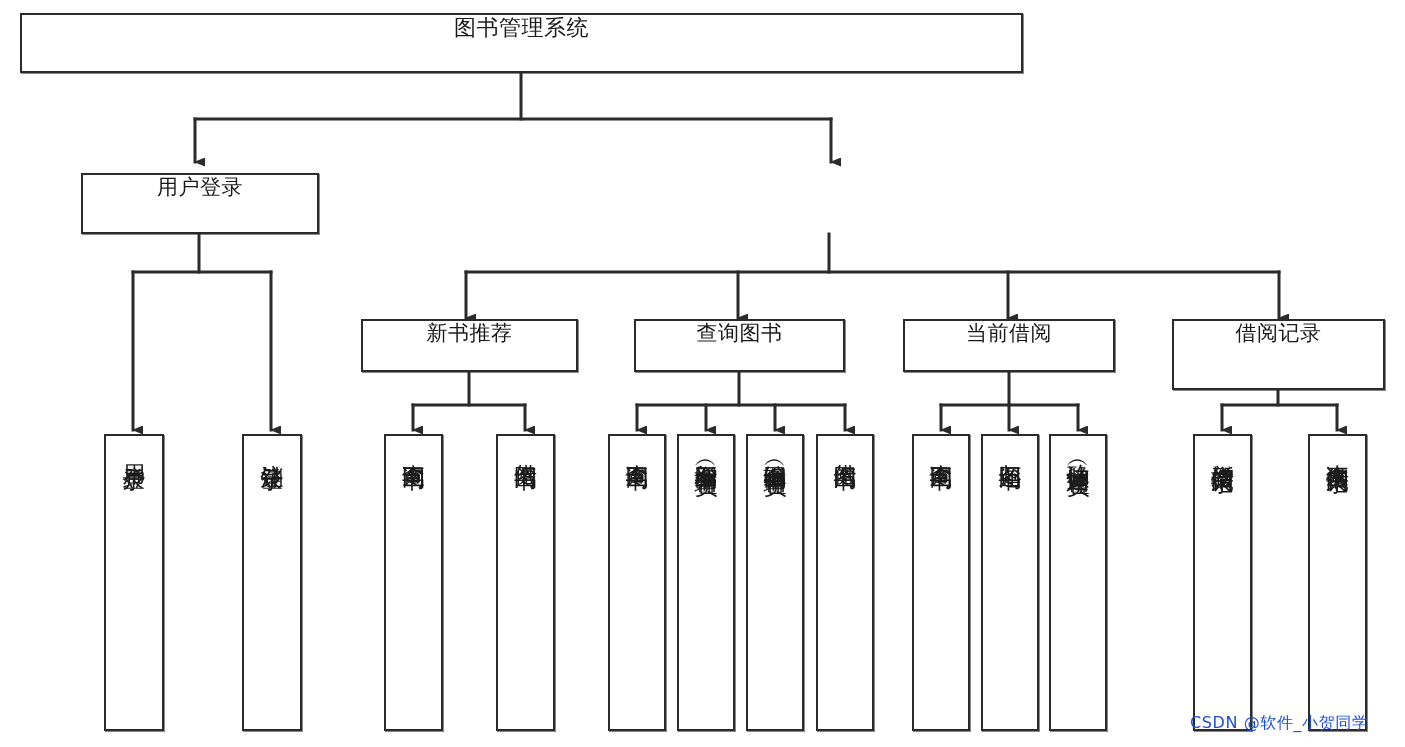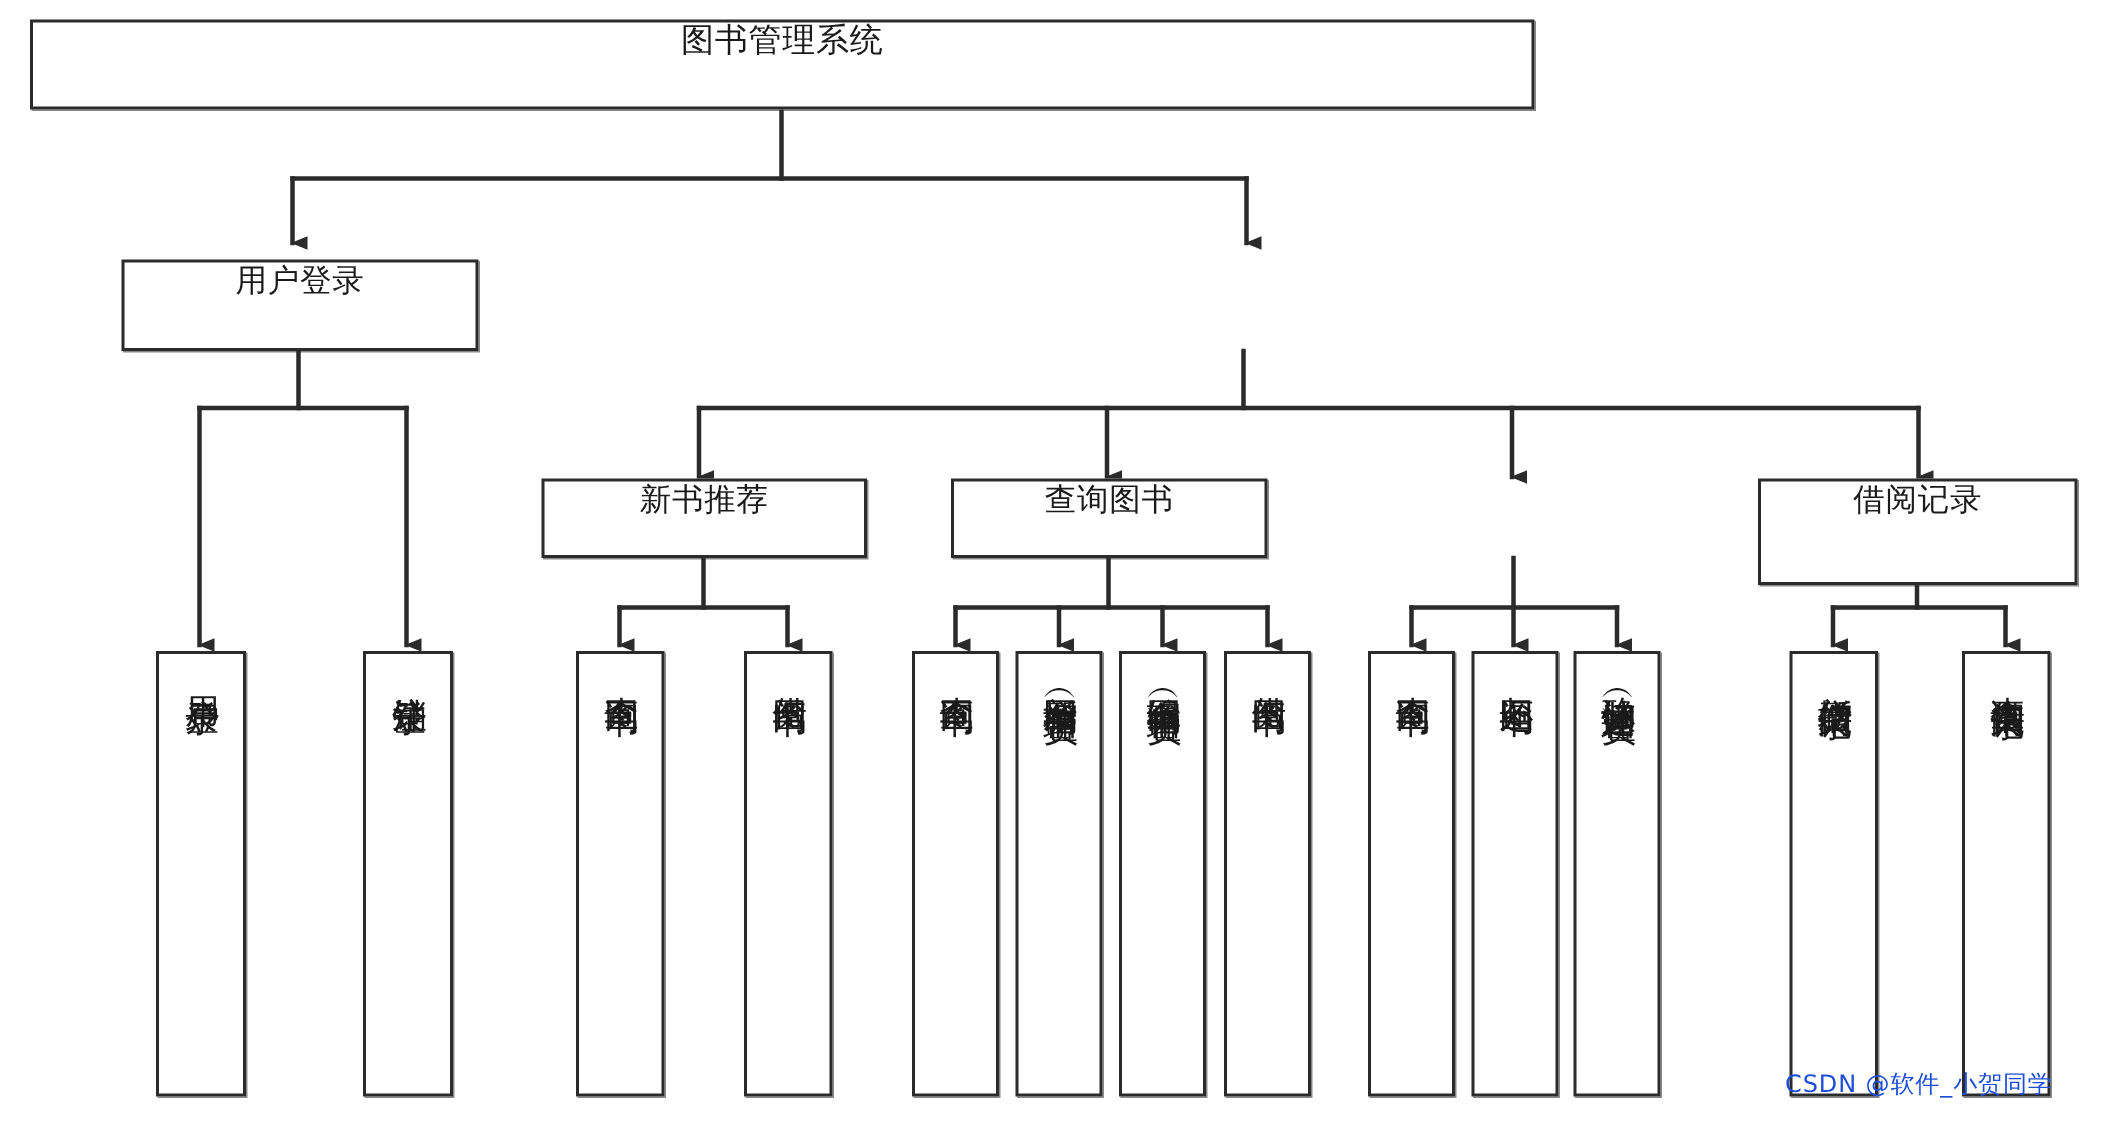--- a/index.html
+++ b/index.html
@@ -132,20 +132,23 @@
   <div class="node-box horizontal" style="left:81px; top:173px; width:238px; height:61px;">
     <span class="node-label">用户登录</span>
   </div>
 
   <div class="node-box horizontal" style="left:361px; top:319px; width:217px; height:53px;">
     <span class="node-label">新书推荐</span>
   </div>
   <div class="node-box horizontal" style="left:634px; top:319px; width:211px; height:53px;">
     <span class="node-label">查询图书</span>
   </div>
+  <div class="node-box horizontal" style="left:903px; top:319px; width:212px; height:53px;">
+    <span class="node-label">当前借阅</span>
+  </div>
   <div class="node-box horizontal" style="left:1172px; top:319px; width:213px; height:71px;">
     <span class="node-label">借阅记录</span>
   </div>
 
   <div class="node-box vertical" style="left:104px; top:434px; width:60px; height:297px;">
     <span class="node-label">用户登录</span>
   </div>
   <div class="node-box vertical" style="left:242px; top:434px; width:60px; height:297px;">
     <span class="node-label">注销登录</span>
   </div>

